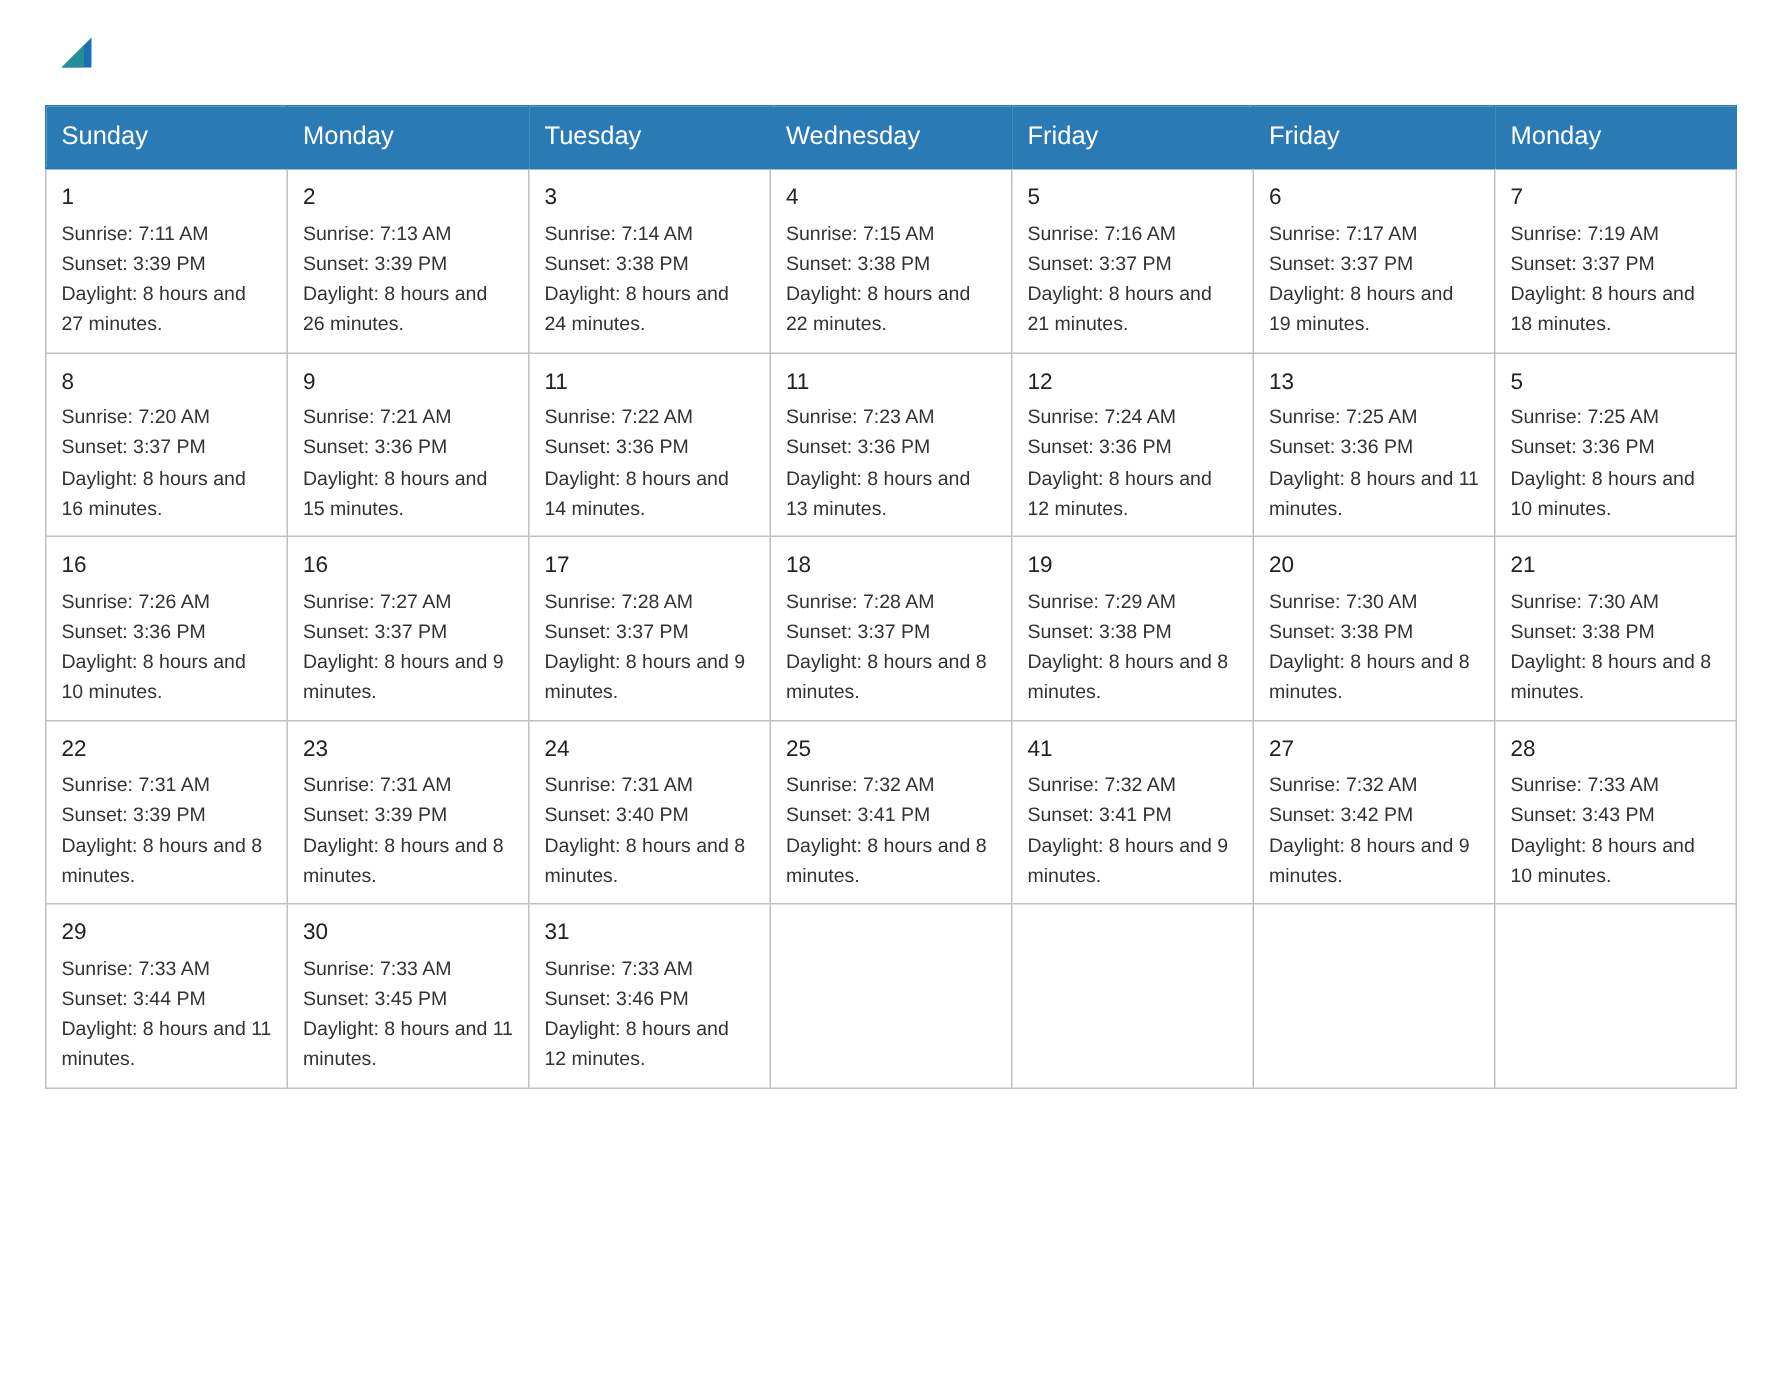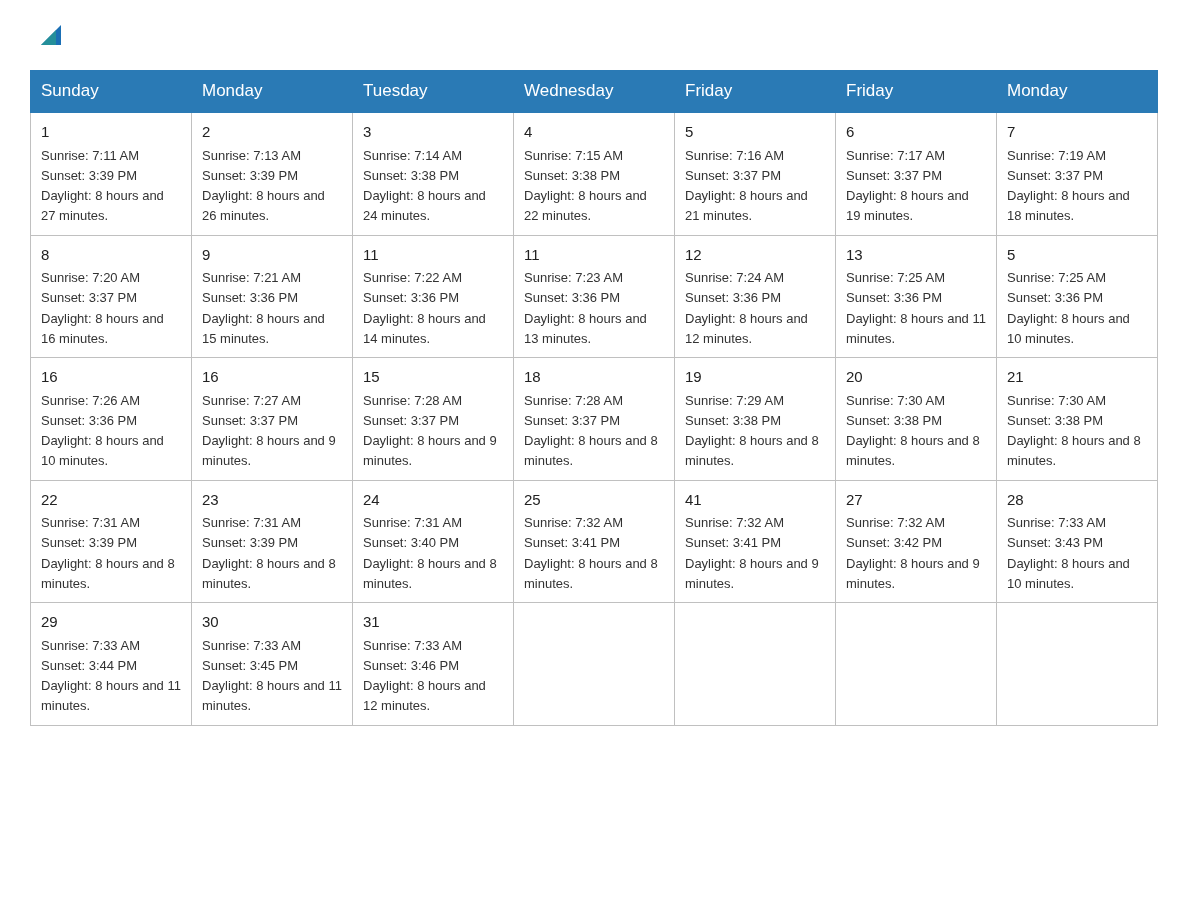--- a/index.html
+++ b/index.html
@@ -139,21 +139,21 @@
         <td><span class="day-num">9</span><span class="day-info">Sunrise: 7:21 AM<br>Sunset: 3:36 PM<br>Daylight: 8 hours and 15 minutes.</span></td>
         <td><span class="day-num">11</span><span class="day-info">Sunrise: 7:22 AM<br>Sunset: 3:36 PM<br>Daylight: 8 hours and 14 minutes.</span></td>
         <td><span class="day-num">11</span><span class="day-info">Sunrise: 7:23 AM<br>Sunset: 3:36 PM<br>Daylight: 8 hours and 13 minutes.</span></td>
         <td><span class="day-num">12</span><span class="day-info">Sunrise: 7:24 AM<br>Sunset: 3:36 PM<br>Daylight: 8 hours and 12 minutes.</span></td>
         <td><span class="day-num">13</span><span class="day-info">Sunrise: 7:25 AM<br>Sunset: 3:36 PM<br>Daylight: 8 hours and 11 minutes.</span></td>
         <td><span class="day-num">5</span><span class="day-info">Sunrise: 7:25 AM<br>Sunset: 3:36 PM<br>Daylight: 8 hours and 10 minutes.</span></td>
       </tr>
       <tr>
         <td><span class="day-num">16</span><span class="day-info">Sunrise: 7:26 AM<br>Sunset: 3:36 PM<br>Daylight: 8 hours and 10 minutes.</span></td>
         <td><span class="day-num">16</span><span class="day-info">Sunrise: 7:27 AM<br>Sunset: 3:37 PM<br>Daylight: 8 hours and 9 minutes.</span></td>
-        <td><span class="day-num">15</span><span class="day-info">Sunrise: 7:28 AM<br>Sunset: 3:37 PM<br>Daylight: 8 hours and 9 minutes.</span></td>
+        <td><span class="day-num">17</span><span class="day-info">Sunrise: 7:28 AM<br>Sunset: 3:37 PM<br>Daylight: 8 hours and 9 minutes.</span></td>
         <td><span class="day-num">18</span><span class="day-info">Sunrise: 7:28 AM<br>Sunset: 3:37 PM<br>Daylight: 8 hours and 8 minutes.</span></td>
         <td><span class="day-num">19</span><span class="day-info">Sunrise: 7:29 AM<br>Sunset: 3:38 PM<br>Daylight: 8 hours and 8 minutes.</span></td>
         <td><span class="day-num">20</span><span class="day-info">Sunrise: 7:30 AM<br>Sunset: 3:38 PM<br>Daylight: 8 hours and 8 minutes.</span></td>
         <td><span class="day-num">21</span><span class="day-info">Sunrise: 7:30 AM<br>Sunset: 3:38 PM<br>Daylight: 8 hours and 8 minutes.</span></td>
       </tr>
       <tr>
         <td><span class="day-num">22</span><span class="day-info">Sunrise: 7:31 AM<br>Sunset: 3:39 PM<br>Daylight: 8 hours and 8 minutes.</span></td>
         <td><span class="day-num">23</span><span class="day-info">Sunrise: 7:31 AM<br>Sunset: 3:39 PM<br>Daylight: 8 hours and 8 minutes.</span></td>
         <td><span class="day-num">24</span><span class="day-info">Sunrise: 7:31 AM<br>Sunset: 3:40 PM<br>Daylight: 8 hours and 8 minutes.</span></td>
         <td><span class="day-num">25</span><span class="day-info">Sunrise: 7:32 AM<br>Sunset: 3:41 PM<br>Daylight: 8 hours and 8 minutes.</span></td>

